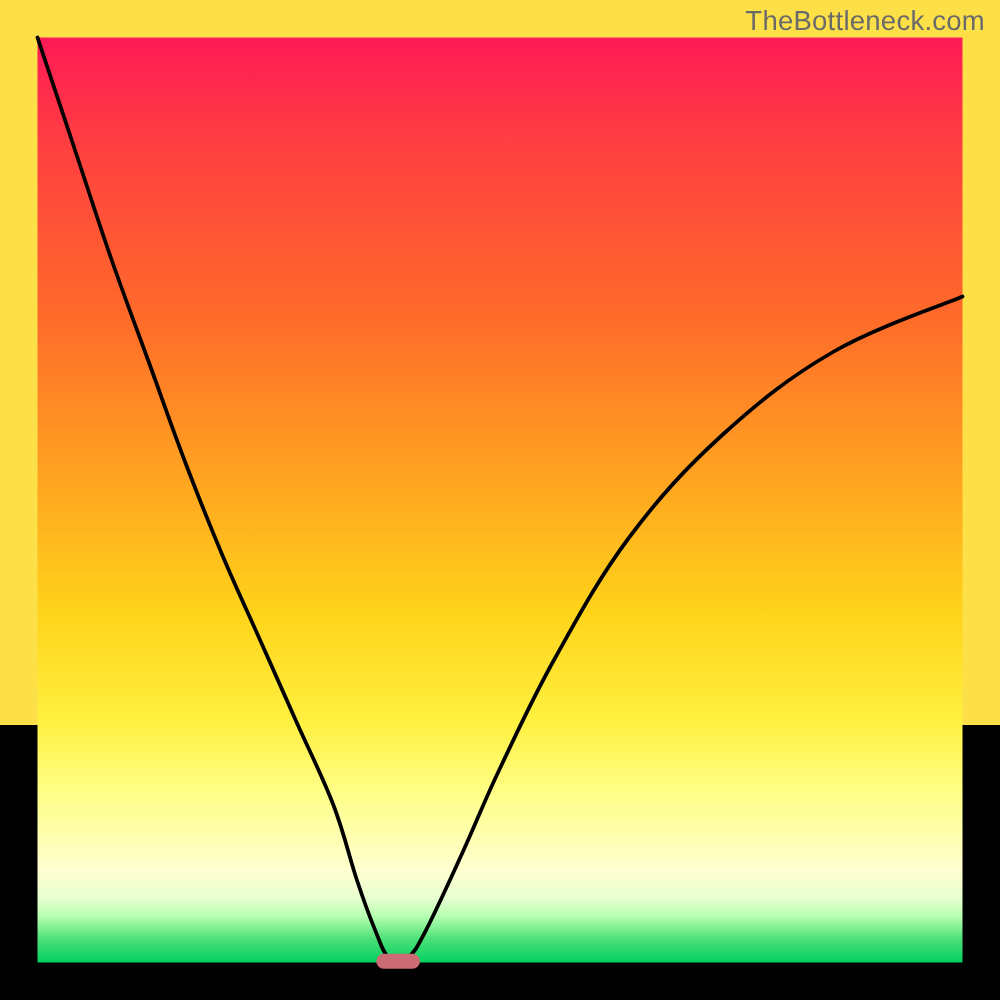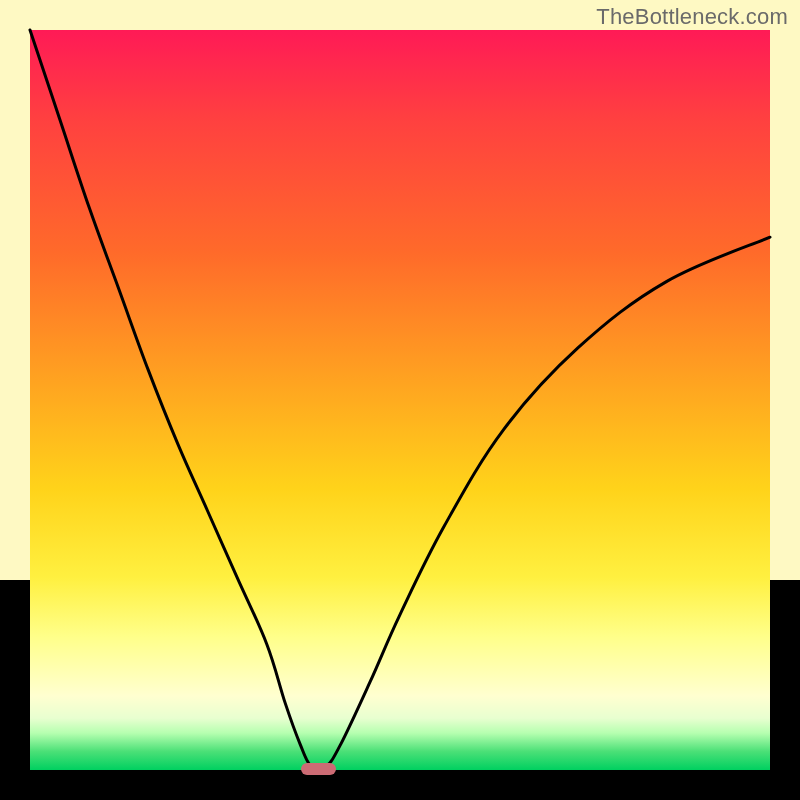--- a/index.html
+++ b/index.html
@@ -10,21 +10,21 @@
     background: #000;
     overflow: hidden;
     font-family: Arial, Helvetica, sans-serif;
   }
   .frame {
     position: absolute;
     left: 0;
     top: 0;
     width: 800px;
     height: 580px;
-    background: #fef9c3;
+    background: #fde047;
   }
   .plot {
     position: absolute;
     left: 30px;
     top: 30px;
     width: 740px;
     height: 740px;
     
     background: linear-gradient(
       to bottom,

